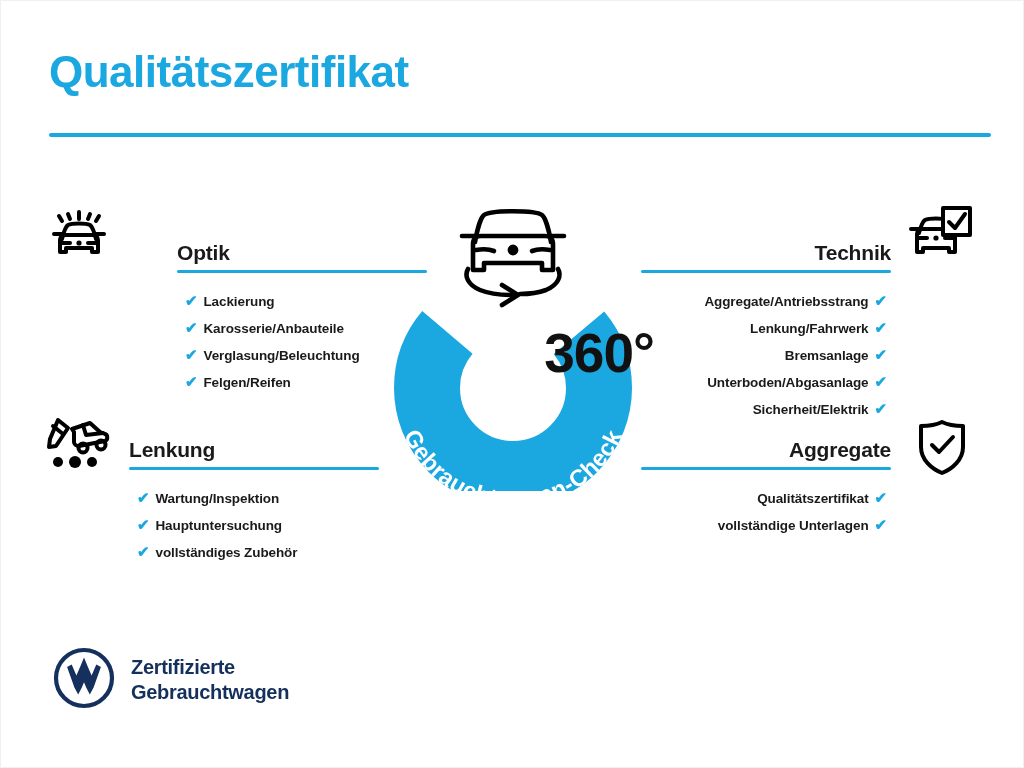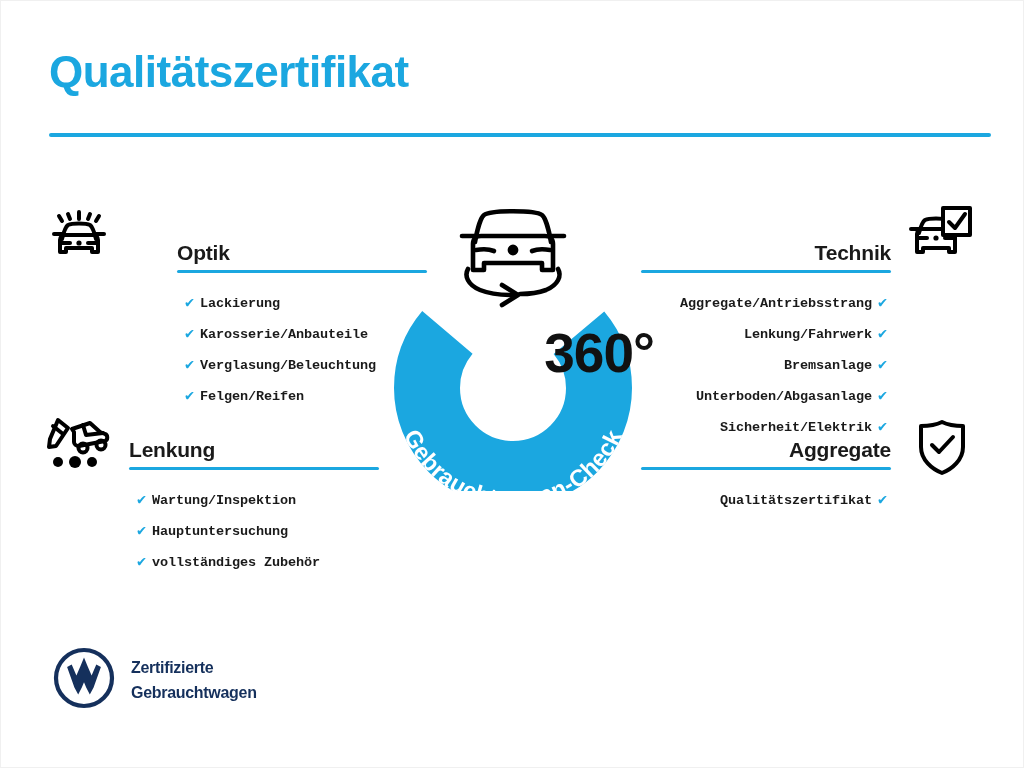--- a/index.html
+++ b/index.html
@@ -69,24 +69,23 @@
   }
   .section-list {
     list-style: none;
     margin: 0;
     padding: 0;
   }
   .section-list li {
     font-size: 13.5px;
     font-weight: bold;
     color: #1a1a1a;
-    line-height: 31px;
+    line-height: 26px;
     white-space: nowrap;
     letter-spacing: -0.1px;
-    font-family: Liberation Mono, monospace;
   }
   .chk {
     color: #1ba7e0;
     font-weight: bold;
     font-size: 15px;
     display: inline-block;
   }
 
   
   .sec-left .section-title { left: 0; }
@@ -142,21 +141,21 @@
     position: absolute;
     left: 52px;
     top: 646px;
     display: flex;
     align-items: center;
   }
   #vw-logo-mark { flex: 0 0 auto; }
   #vw-logo-text {
     margin-left: 16px;
     color: #15305c;
-    font-size: 16px;
+    font-size: 20px;
     font-weight: bold;
     line-height: 25px;
     letter-spacing: -0.3px;
     white-space: nowrap;
   }
 </style>
 </head>
 <body>
 
 <div id="page">
@@ -290,20 +289,21 @@
     </ul>
   </div>
 
   <div class="section sec-right" id="sec-garantie">
     <div class="section-head">
       <div class="section-title">Aggregate</div>
       <div class="section-rule"></div>
     </div>
     <ul class="section-list">
       <li><span>Qualitätszertifikat</span><span class="chk">✔</span></li>
+      <li><span>vollständige Unterlagen</span><span class="chk">✔</span></li>
     </ul>
   </div>
 
   <div id="vw-logo-block">
     <div id="vw-logo-mark">
       <svg width="62" height="62" viewBox="0 0 62 62">
         <circle cx="31" cy="31" r="28" fill="none" stroke="#15305c" stroke-width="4.2"></circle>
         <path d="M31 10.5
                  L34.6 19.2
                  L38.6 28.6

